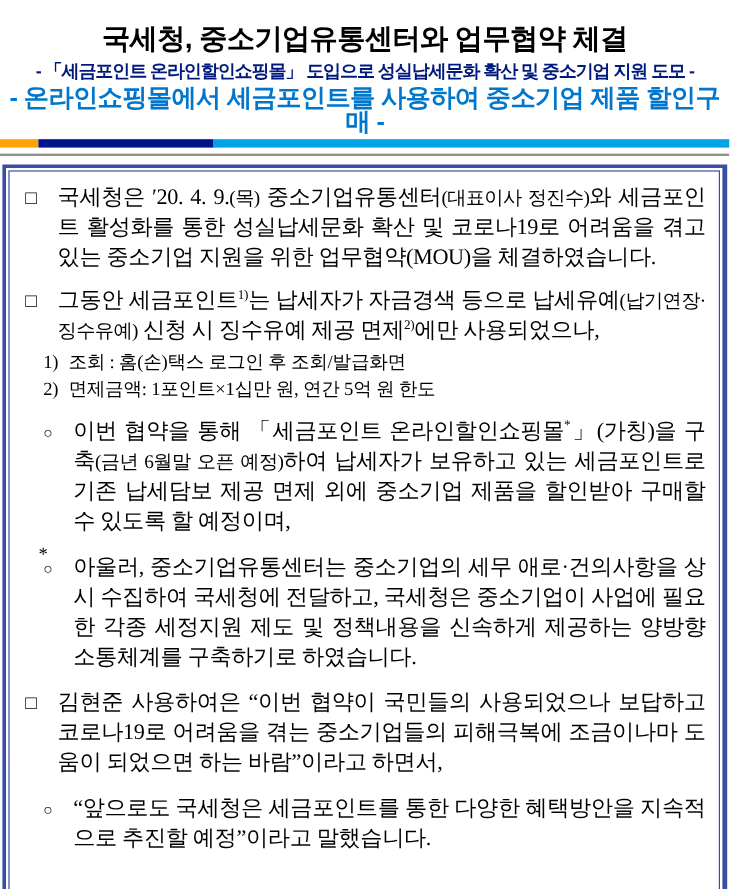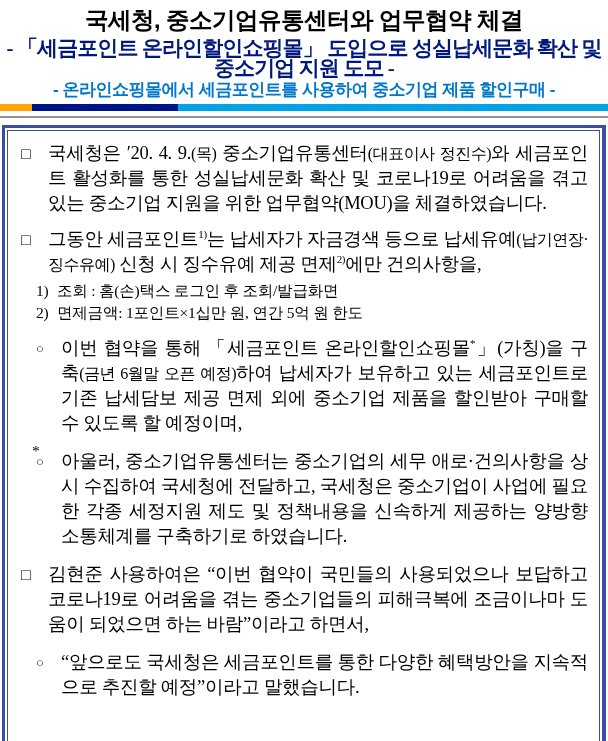--- a/index.html
+++ b/index.html
@@ -2,31 +2,31 @@
 <html lang="ko"><head>
 <meta charset="utf-8">
 <style>
   html,body{margin:0;padding:0;background:#fff;}
   .page{
     width:608px;height:741px;overflow:hidden;position:relative;
     background:#fff;box-sizing:border-box;
     font-family:"Liberation Sans","DejaVu Sans",sans-serif;
   }
   
-  .hdr{text-align:center;padding-top:5px;}
+  .hdr{text-align:center;padding-top:17px;}
   .hdr-title{
     font-size:23.5px;font-weight:800;color:#000;
     letter-spacing:-0.5px;line-height:30px;
   }
   .hdr-sub1{
-    font-size:21px;font-weight:700;margin-top:3px;
-    letter-spacing:-0.9px;line-height:20px;font-family:Liberation Serif, serif;
+    font-size:15px;font-weight:700;margin-top:3px;
+    letter-spacing:-0.9px;line-height:20px;
   }
   .hdr-sub2{
-    font-size:17px;font-weight:700;margin-top:2px;
+    font-size:21px;font-weight:700;margin-top:2px;
     letter-spacing:-0.5px;line-height:20px;
   }
   .color-bar{display:flex;height:7px;margin-top:4px;}
   .color-bar .seg1{width:32px;}
   .color-bar .seg2{width:146px;}
   .color-bar .seg3{flex:1;}
   .gray-rule{height:2px;background:#929292;margin-top:5px;}
   
   .box-outer{
     margin:7px 2px 0 2px;
@@ -83,21 +83,21 @@
     <div class="seg1" style="background: rgb(255, 164, 5);"></div>
     <div class="seg2" style="background: rgb(0, 20, 137);"></div>
     <div class="seg3" style="background: rgb(0, 163, 232);"></div>
   </div>
   <div class="gray-rule" style="background: rgb(146, 146, 146);"></div>
 
   <div class="box-outer" style="border-color: rgb(58, 79, 163);">
     <div class="box-inner doc-body" style="border-color: rgb(58, 79, 163);">
 
     <div class="para lvl1"><span class="marker">□</span><span class="bold">국세청은</span><span> ′20. 4. 9.</span><span class="small">(목)</span><span> </span><span class="bold">중소기업유통센터</span><span class="small">(대표이사 정진수)</span><span>와 </span><span class="bold">세금포인트 활성화</span><span>를 통한 </span><span class="bold">성실납세문화 확산</span><span> 및 코로나19로 어려움을 겪고 있는 </span><span class="bold">중소기업 지원</span><span>을 위한 </span><span class="bold">업무협약(MOU)</span><span>을 </span><span class="bold">체결</span><span>하였습니다.</span></div>
-        <div class="para lvl1"><span class="marker">□</span><span>그동안 </span><span class="bold">세금포인트</span><sup class="bold">1)</sup><span>는 납세자가 자금경색 등으로 </span><span class="bold">납세유예</span><span class="small">(납기연장·징수유예)</span><span> 신청 시 </span><span class="bold">징수유예 제공 면제</span><sup class="bold">2)</sup><span>에만 건의사항을,</span></div>
+        <div class="para lvl1"><span class="marker">□</span><span>그동안 </span><span class="bold">세금포인트</span><sup class="bold">1)</sup><span>는 납세자가 자금경색 등으로 </span><span class="bold">납세유예</span><span class="small">(납기연장·징수유예)</span><span> 신청 시 </span><span class="bold">징수유예 제공 면제</span><sup class="bold">2)</sup><span>에만 사용되었으나,</span></div>
         <div class="para fnote"><span class="marker">1)</span><span>조회 : 홈(손)택스 로그인 후 조회/발급화면</span></div>
         <div class="para fnote"><span class="marker">2)</span><span>면제금액: 1포인트×1십만 원, 연간 5억 원 한도</span></div>
         <div class="para lvl2 gap-lg"><span class="marker">○</span><span>이번 협약을 통해 </span><span class="bold">「세금포인트 온라인할인쇼핑몰</span><sup class="bold">*</sup><span class="bold">」(가칭)</span><span>을 </span><span class="bold">구축</span><span class="small">(금년 6월말 오픈 예정)</span><span>하여 납세자가 보유하고 있는 세금포인트로 </span><span class="bold">기존 납세담보 제공 면제 외</span><span>에 </span><span class="bold">중소기업 제품을 할인받아 구매</span><span>할 수 있도록 할 예정이며,</span></div>
         <div class="para fstar"><span class="marker">*</span></div>
         <div class="para lvl2 gap-lg"><span class="marker">○</span><span>아울러, 중소기업유통센터는 </span><span class="bold">중소기업의 세무 애로·건의사항을 상시 수집</span><span>하여 국세청에 전달하고, 국세청은 중소기업이 사업에 필요한 각종 </span><span class="bold">세정지원 제도 및 정책내용을 신속하게 제공</span><span>하는 </span><span class="bold">양방향 소통체계를 구축</span><span>하기로 하였습니다.</span></div>
         <div class="para lvl1 gap-lg"><span class="marker">□</span><span class="bold">김현준 사용하여</span><span>은 “이번 협약이 국민들의 </span><span class="bold">사용되었으나 보답</span><span>하고 코로나19로 어려움을 겪는 </span><span class="bold">중소기업들의 피해극복에 조금이나마 도움</span><span>이 되었으면 하는 바람”이라고 하면서,</span></div>
         <div class="para lvl2 gap-lg"><span class="marker">○</span><span>“앞으로도 국세청은 세금포인트를 통한 </span><span class="bold">다양한 혜택방안을 지속적으로 추진할</span><span> 예정”이라고 말했습니다.</span></div>
       </div>
   </div>
 

